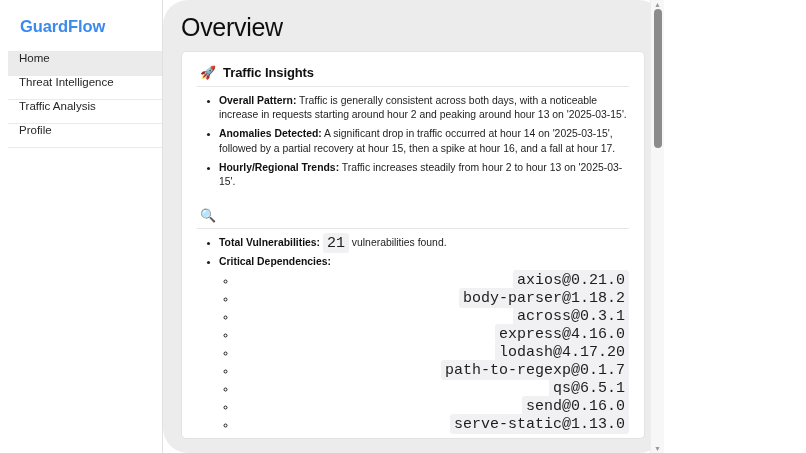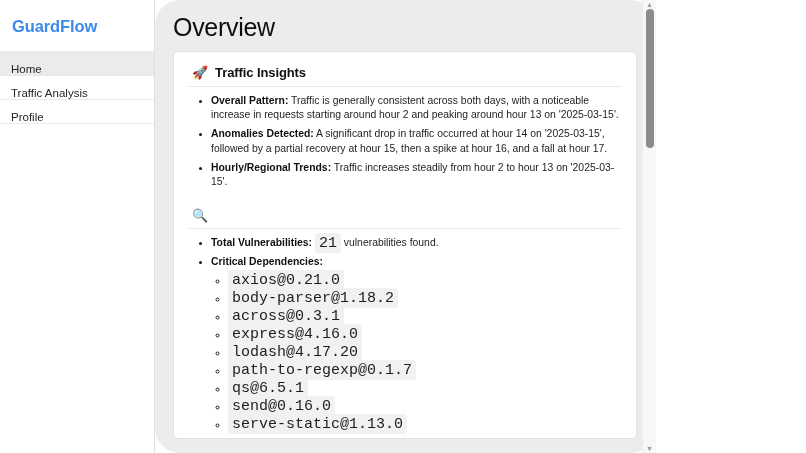--- a/index.html
+++ b/index.html
@@ -9,20 +9,21 @@
     overflow: hidden;
     background: #ffffff;
     font-family: "Liberation Sans", sans-serif;
     -webkit-font-smoothing: antialiased;
   }
   #app {
     display: flex;
     width: 656px;
     height: 453px;
     position: relative;
+    margin-left: 8px;
   }
 
   
   #sidebar {
     width: 155px;
     min-width: 155px;
     height: 453px;
     background: #ffffff;
     border-right: 1px solid #e0e0e0;
     display: flex;
@@ -34,21 +35,21 @@
     align-items: center;
     padding-left: 12px;
     font-size: 16.5px;
     font-weight: 700;
     color: #3b8aed;
     letter-spacing: -0.1px;
   }
   .nav-item {
     height: 25px;
     display: flex;
-    align-items: flex-end;
+    align-items: flex-start;
     padding-left: 11px;
     font-size: 11.5px;
     color: #262626;
     border-bottom: 1px solid #eaeaea;
     border-top: 1px solid #eaeaea;
     margin-top: -1px;
     cursor: pointer;
     background: #ffffff;
   }
   .nav-item.active {
@@ -121,20 +122,21 @@
     line-height: 14.2px;
     color: #1d1d1d;
     margin-bottom: 5px;
   }
   ul.lvl1 > li::marker { font-size: 9px; }
 
   ul.lvl2 {
     margin: 4px 0 0 0;
     padding-left: 17px;
     list-style: circle;
+    text-align: right;
   }
   ul.lvl2 > li {
     font-size: 10.4px;
     line-height: 14.5px;
     color: #1d1d1d;
     margin-bottom: 3.5px;
   }
   ul.lvl2 > li::marker { font-size: 8.5px; }
 
   b, .bold { font-weight: 700; color: #101010; }
@@ -181,20 +183,23 @@
 </head>
 <body>
 
 <div id="app">
 
   <div id="sidebar">
     <div id="brand">GuardFlow</div>
     <div id="nav-list">
         <div class="nav-item active">
           <span>Home</span>
+        </div>
+        <div class="nav-item">
+          <span>Threat Intelligence</span>
         </div>
         <div class="nav-item">
           <span>Traffic Analysis</span>
         </div>
         <div class="nav-item">
           <span>Profile</span>
         </div>
       </div>
   </div>
 

